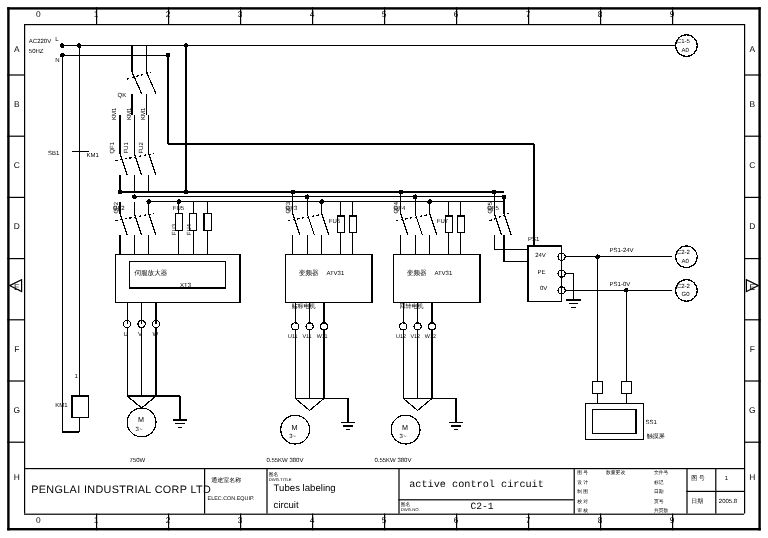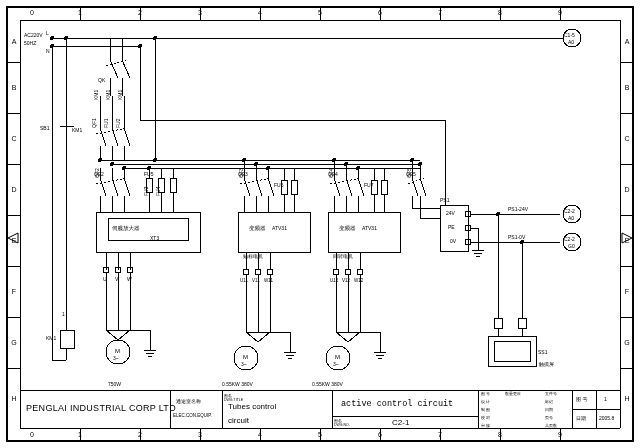--- a/index.html
+++ b/index.html
@@ -442,25 +442,25 @@
   <div class="ln h" style="left:332px;top:416px;width:146px;"></div>
   <div class="ln h" style="left:572px;top:409px;width:48px;"></div>
   <div class="ln v" style="left:596px;top:409px;height:19px;"></div>
   <div class="ln v" style="left:596px;top:390px;height:19px;"></div>
 
   <div class="txt" style="left:26px;top:404px;font-size:9px;letter-spacing:0.3px;">PENGLAI INDUSTRIAL CORP LTD</div>
 
   <div class="txt" style="left:176px;top:399px;font-size:5px;">通途室名称</div>
   <div class="txt" style="left:173px;top:414px;font-size:4.5px;">ELEC.CON.EQUIP.</div>
 
-  <div class="txt" style="left:228px;top:403px;font-size:8px;">Tubes control</div>
+  <div class="txt" style="left:228px;top:403px;font-size:8px;">Tubes labeling</div>
   <div class="txt" style="left:228px;top:417px;font-size:8px;">circuit</div>
 
   <div class="txt" style="left:341px;top:400px;font-size:8.5px;font-family:'Liberation Mono',monospace;">active control circuit</div>
-  <div class="txt" style="left:392px;top:419px;font-size:8px;font-family:Liberation Sans, sans-serif;">C2-1</div>
+  <div class="txt" style="left:392px;top:419px;font-size:8px;font-family:Liberation Mono, monospace;">C2-1</div>
 
   <div class="txt" style="left:481px;top:392px;font-size:4px;">图  号</div>
   <div class="txt" style="left:505px;top:392px;font-size:4px;">数量更改</div>
   <div class="txt" style="left:545px;top:392px;font-size:4px;">文件号</div>
   <div class="txt" style="left:481px;top:400px;font-size:4px;">设  计</div>
   <div class="txt" style="left:545px;top:400px;font-size:4px;">标记</div>
   <div class="txt" style="left:481px;top:408px;font-size:4px;">制  图</div>
   <div class="txt" style="left:545px;top:408px;font-size:4px;">日期</div>
   <div class="txt" style="left:481px;top:416px;font-size:4px;">校  对</div>
   <div class="txt" style="left:545px;top:416px;font-size:4px;">页号</div>

